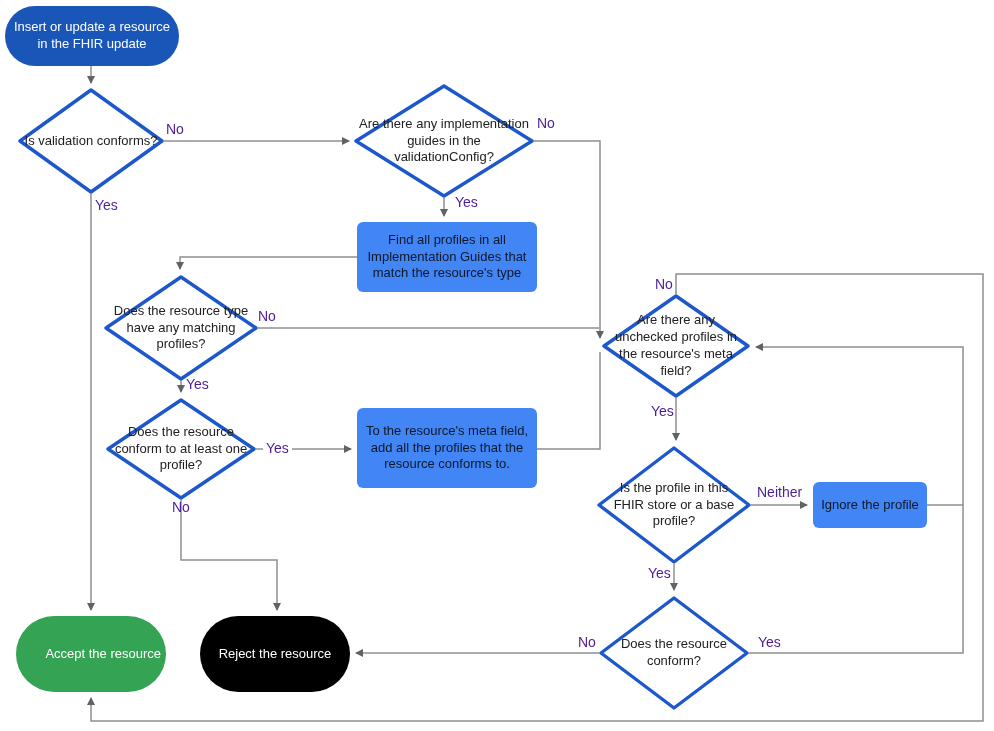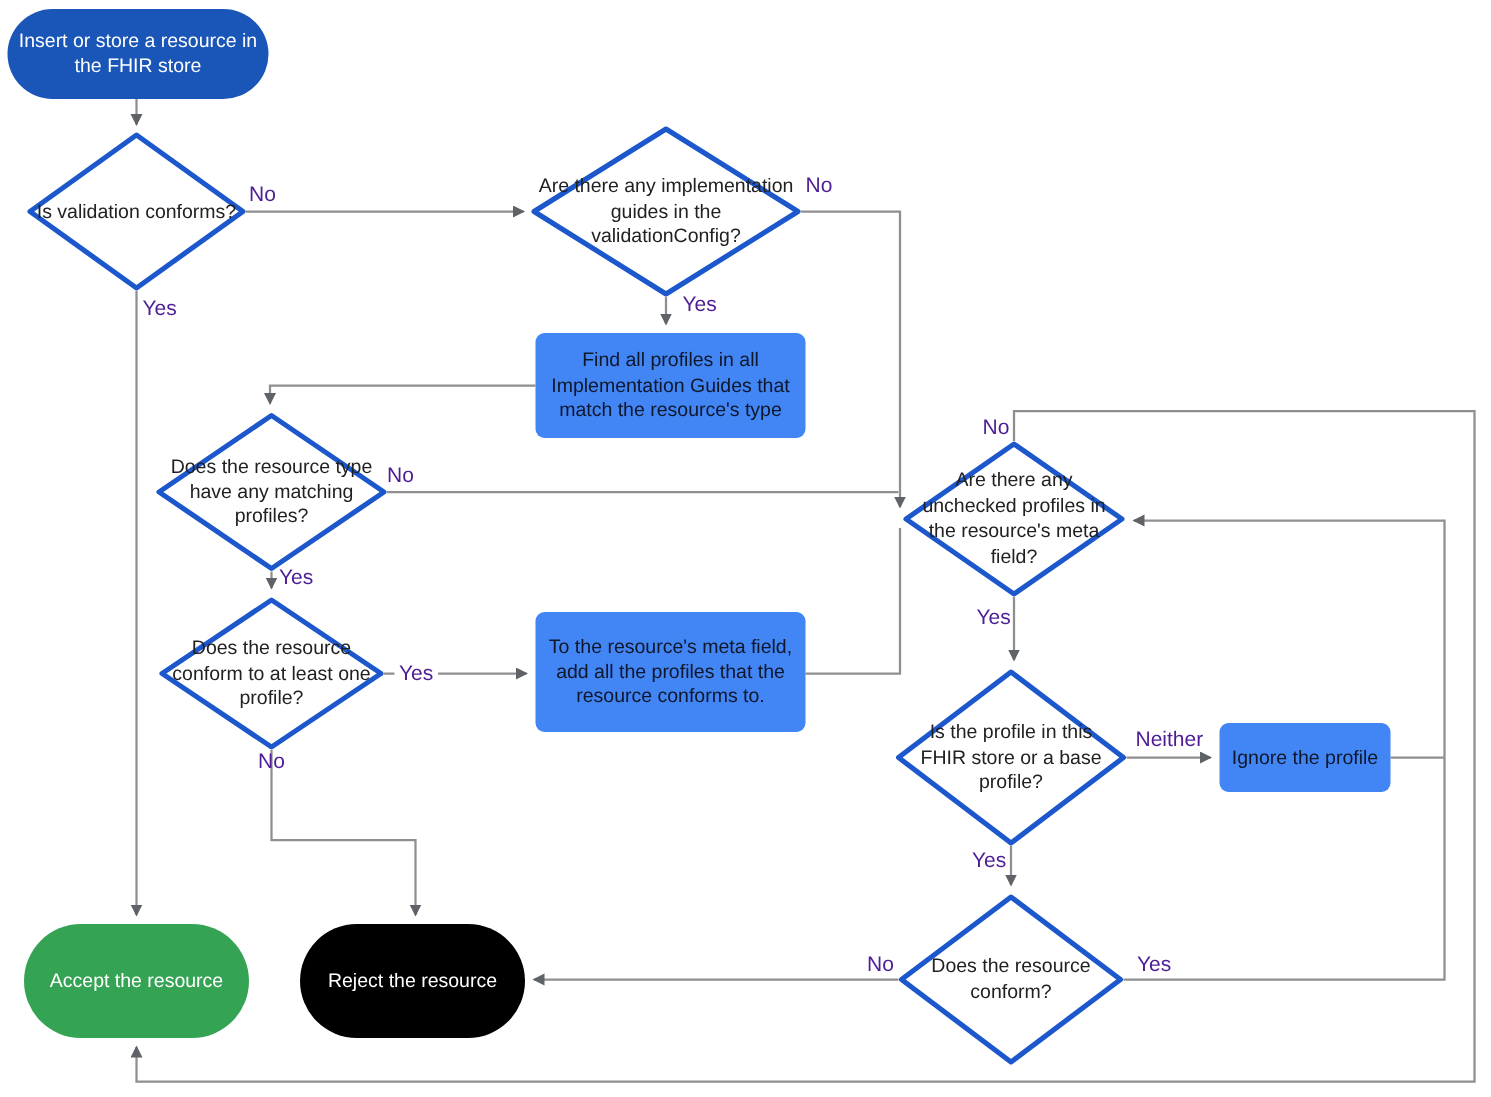--- a/index.html
+++ b/index.html
@@ -48,21 +48,21 @@
       <polyline points="676,398 676,440" marker-end="url(#arrow)"></polyline>
       <polyline points="751,505 807,505" marker-end="url(#arrow)"></polyline>
       <polyline points="927,505 963,505"></polyline>
       <polyline points="674,564 674,590" marker-end="url(#arrow)"></polyline>
       <polyline points="599,653 356,653" marker-end="url(#arrow)"></polyline>
       <polyline points="749,653 963,653 963,347 756,347" marker-end="url(#arrow)"></polyline>
     </g>
   </svg>
 
   <div class="node start" style="left:5px;top:6px;width:174px;height:60px;">
-    <div class="lbl" style="width:160px;">Insert or store a resource in the FHIR store</div>
+    <div class="lbl" style="width:160px;">Insert or update a resource in the FHIR update</div>
   </div>
 
   <div class="node diamond" style="left:18px;top:88px;width:146px;height:106px;">
     <svg width="146" height="106" viewBox="0 0 146 106">
       <polygon points="2,53 73,2 144,53 73,104" fill="#ffffff" stroke="#1C57CC" stroke-width="3.4" stroke-linejoin="round"></polygon>
     </svg>
     <div class="lbl" style="width:140px;">Is validation conforms?</div>
   </div>
 
   <div class="node diamond" style="left:354px;top:84px;width:180px;height:114px;text-align:center;">
@@ -113,21 +113,21 @@
   </div>
 
   <div class="node diamond" style="left:599px;top:596px;width:150px;height:114px;">
     <svg width="150" height="114" viewBox="0 0 150 114">
       <polygon points="2,57 75,2 148,57 75,112" fill="#ffffff" stroke="#1C57CC" stroke-width="3.4" stroke-linejoin="round"></polygon>
     </svg>
     <div class="lbl" style="width:120px;">Does the resource conform?</div>
   </div>
 
   <div class="node terminal accept" style="left:16px;top:616px;width:150px;height:76px;">
-    <div class="lbl" style="width:140px;">Accept the resource</div>
+    <div class="lbl" style="width:140px;text-align:right;">Accept the resource</div>
   </div>
 
   <div class="node terminal reject" style="left:200px;top:616px;width:150px;height:76px;">
     <div class="lbl" style="width:140px;">Reject the resource</div>
   </div>
 
   <span class="elabel" style="left:166px;top:121px;">No</span>
   <span class="elabel" style="left:95px;top:197px;">Yes</span>
   <span class="elabel" style="left:537px;top:115px;">No</span>
   <span class="elabel" style="left:455px;top:194px;">Yes</span>

